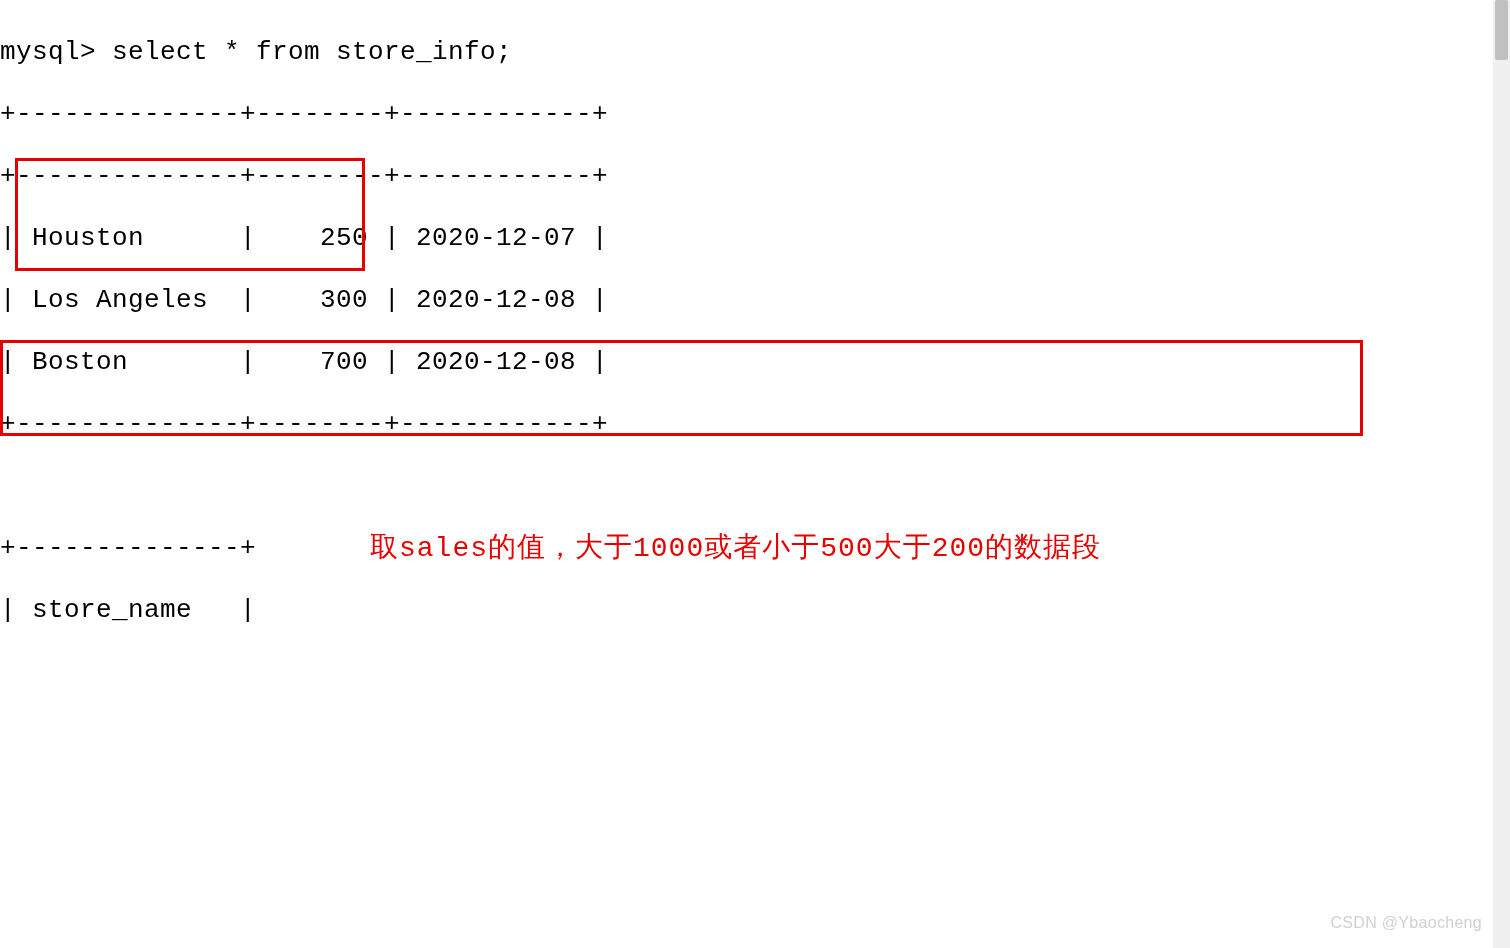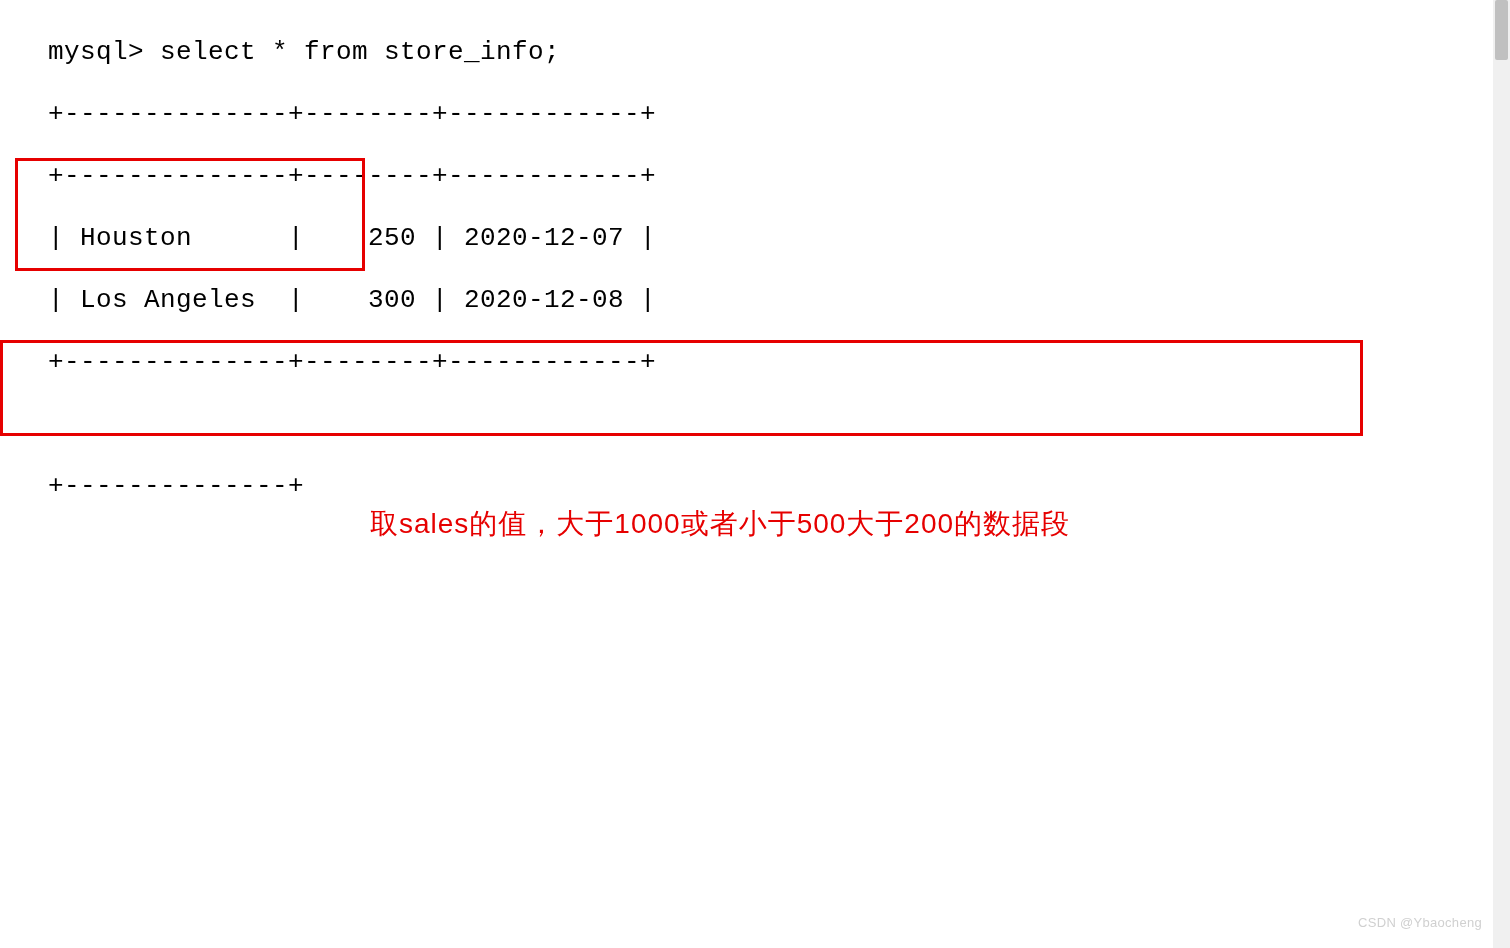--- a/index.html
+++ b/index.html
@@ -17,21 +17,20 @@
   }
   .terminal {
     position: absolute;
     left: 0;
     top: 6px;
     white-space: pre;
     letter-spacing: 0.4px;
   }
   .line {
     white-space: pre;
-    padding-left: 48px;
   }
   .scrollbar {
     position: absolute;
     right: 0;
     top: 0;
     width: 17px;
     height: 100%;
     background: #f0f0f0;
   }
   .scrollbar .thumb {
@@ -59,48 +58,50 @@
     top: 340px;
     width: 1363px;
     height: 96px;
     border: 3px solid #e60000;
     box-sizing: border-box;
     pointer-events: none;
   }
   .annotation-text {
     position: absolute;
     left: 370px;
-    top: 508px;
+    top: 533px;
     color: #e60000;
-    font-family: Liberation Sans, sans-serif;
+    font-family: Liberation Mono, monospace;
     font-size: 28px;
     letter-spacing: 1px;
   }
   .watermark {
     position: absolute;
     right: 28px;
     bottom: 10px;
     color: #d0d0d0;
     font-family: Arial, sans-serif;
-    font-size: 13px;
+    font-size: 16px;
     letter-spacing: 0.3px;
   }
 </style>
 </head>
 <body>
 
 <div class="terminal">
 <div class="line"><span>mysql&gt; </span><span>select * from store_info;</span></div>
 <div class="line">+--------------+--------+------------+</div>
 <div class="line">+--------------+--------+------------+</div>
 <div class="line">| Houston      |    250 | 2020-12-07 |</div>
 <div class="line">| Los Angeles  |    300 | 2020-12-08 |</div>
+<div class="line">| Boston       |    700 | 2020-12-08 |</div>
 <div class="line">+--------------+--------+------------+</div>
 <div class="line">&nbsp;</div>
 <div class="line">+--------------+</div>
+<div class="line">| store_name   |</div>
 
 
 
 
 
 
 
 
 </div>
 

